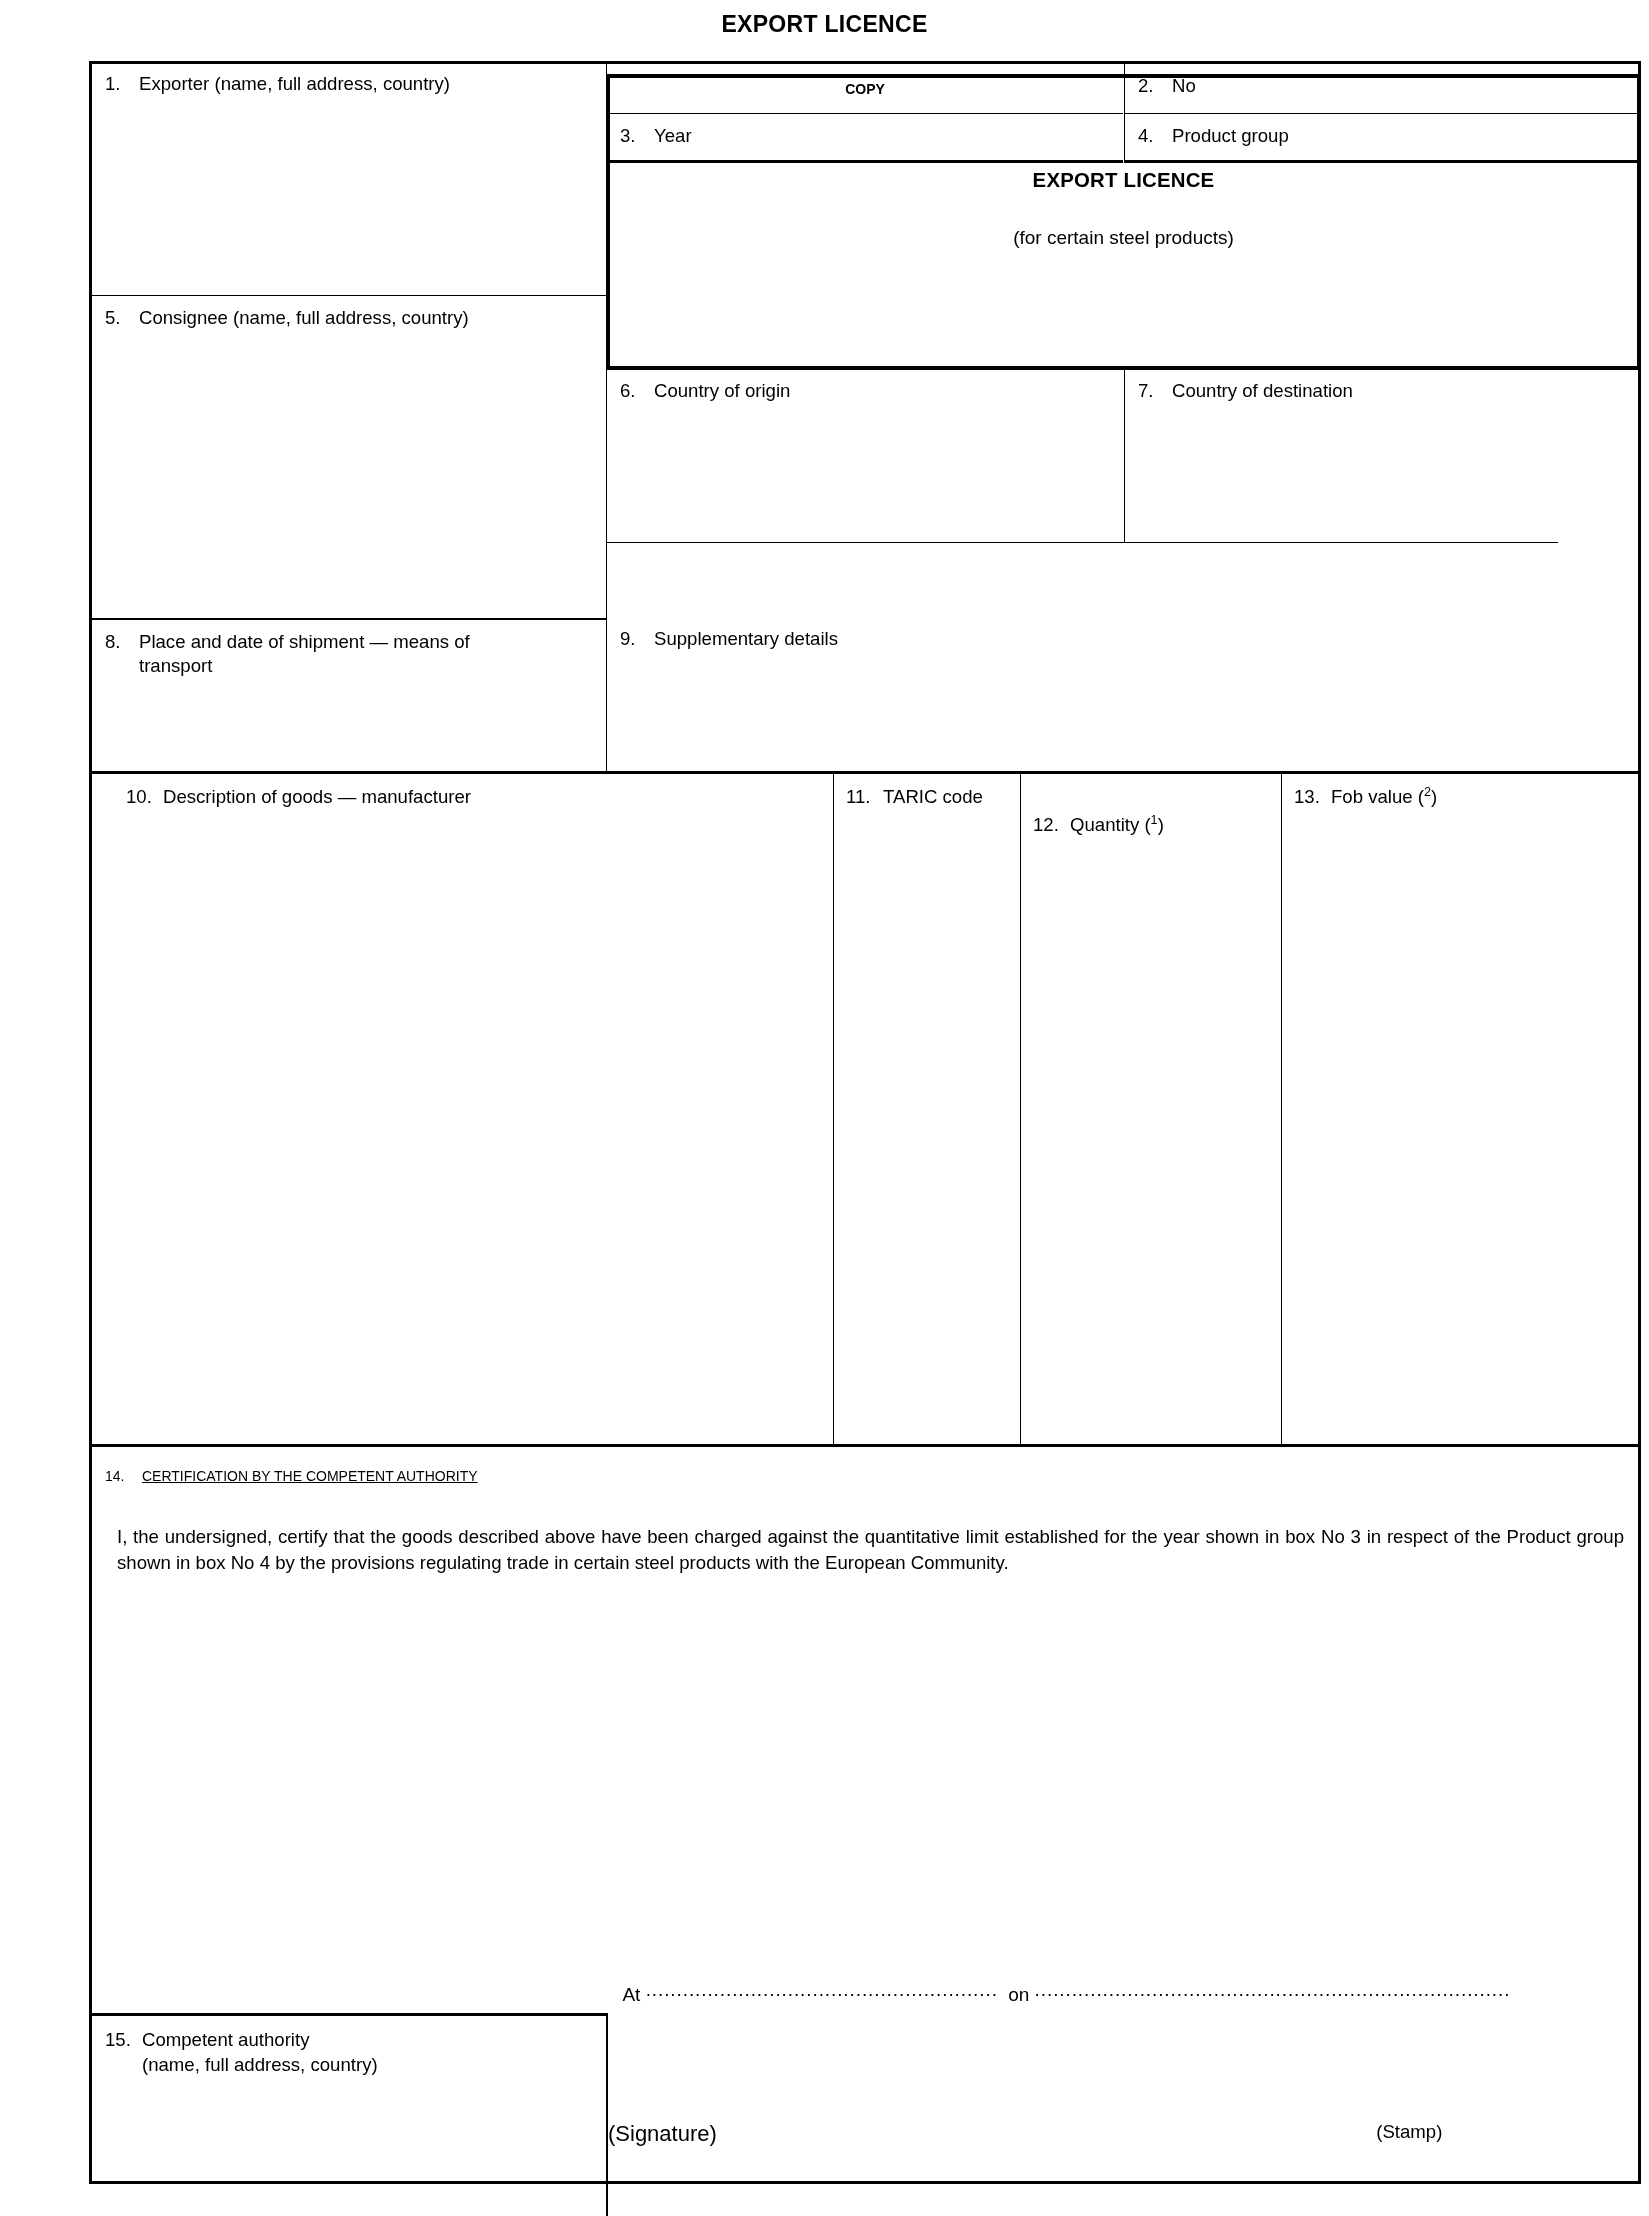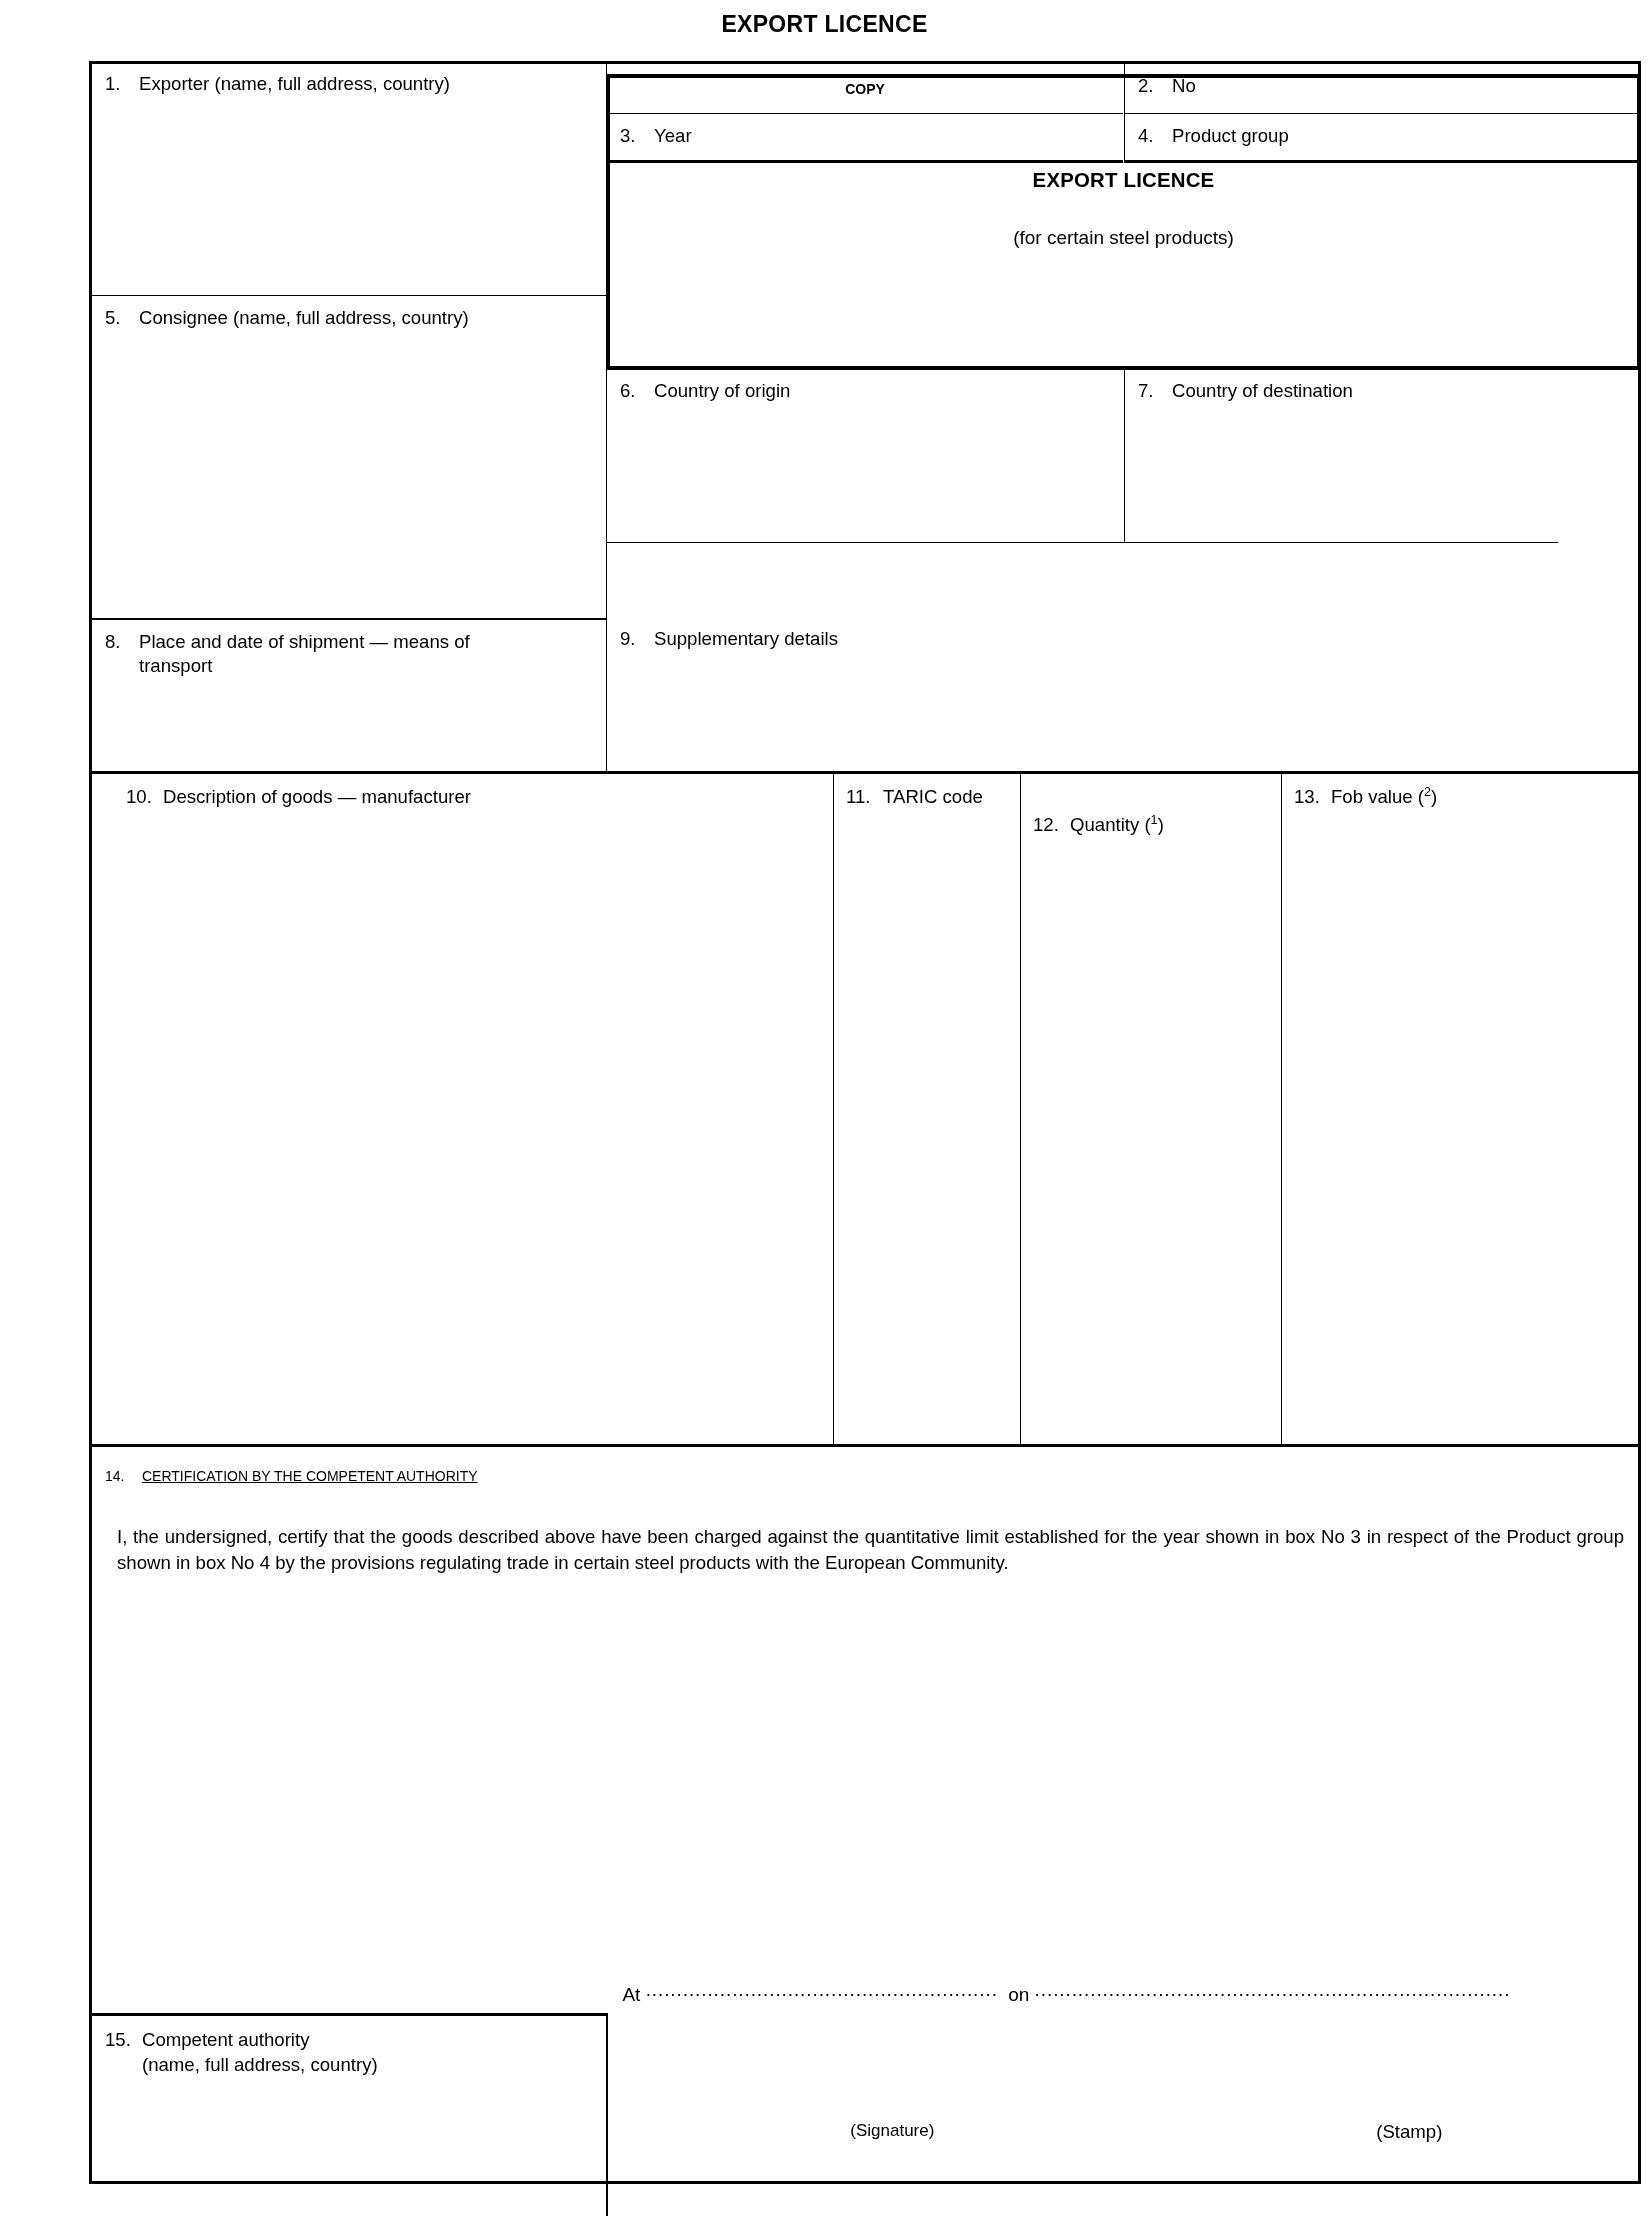--- a/index.html
+++ b/index.html
@@ -228,21 +228,21 @@
   #dots-at { width: 352px; }
   #dots-on { width: 473px; }
 
   #sign-row {
     position: absolute;
     left: 516px;
     top: 2057px;
     width: 1034px;
     display: flex;
   }
-  #sign-row .sig { width: 55%; text-align: center; font-size: 17px; }
+  #sign-row .sig { width: 55%; font-size: 22px; }
   #sign-row .stp { width: 45%; text-align: center; font-size: 18.6px; }
 </style>
 </head>
 <body>
 
 <div class="doc-title">EXPORT LICENCE</div>
 
 <div class="form-frame">
 
   <div class="cell" id="box1">

